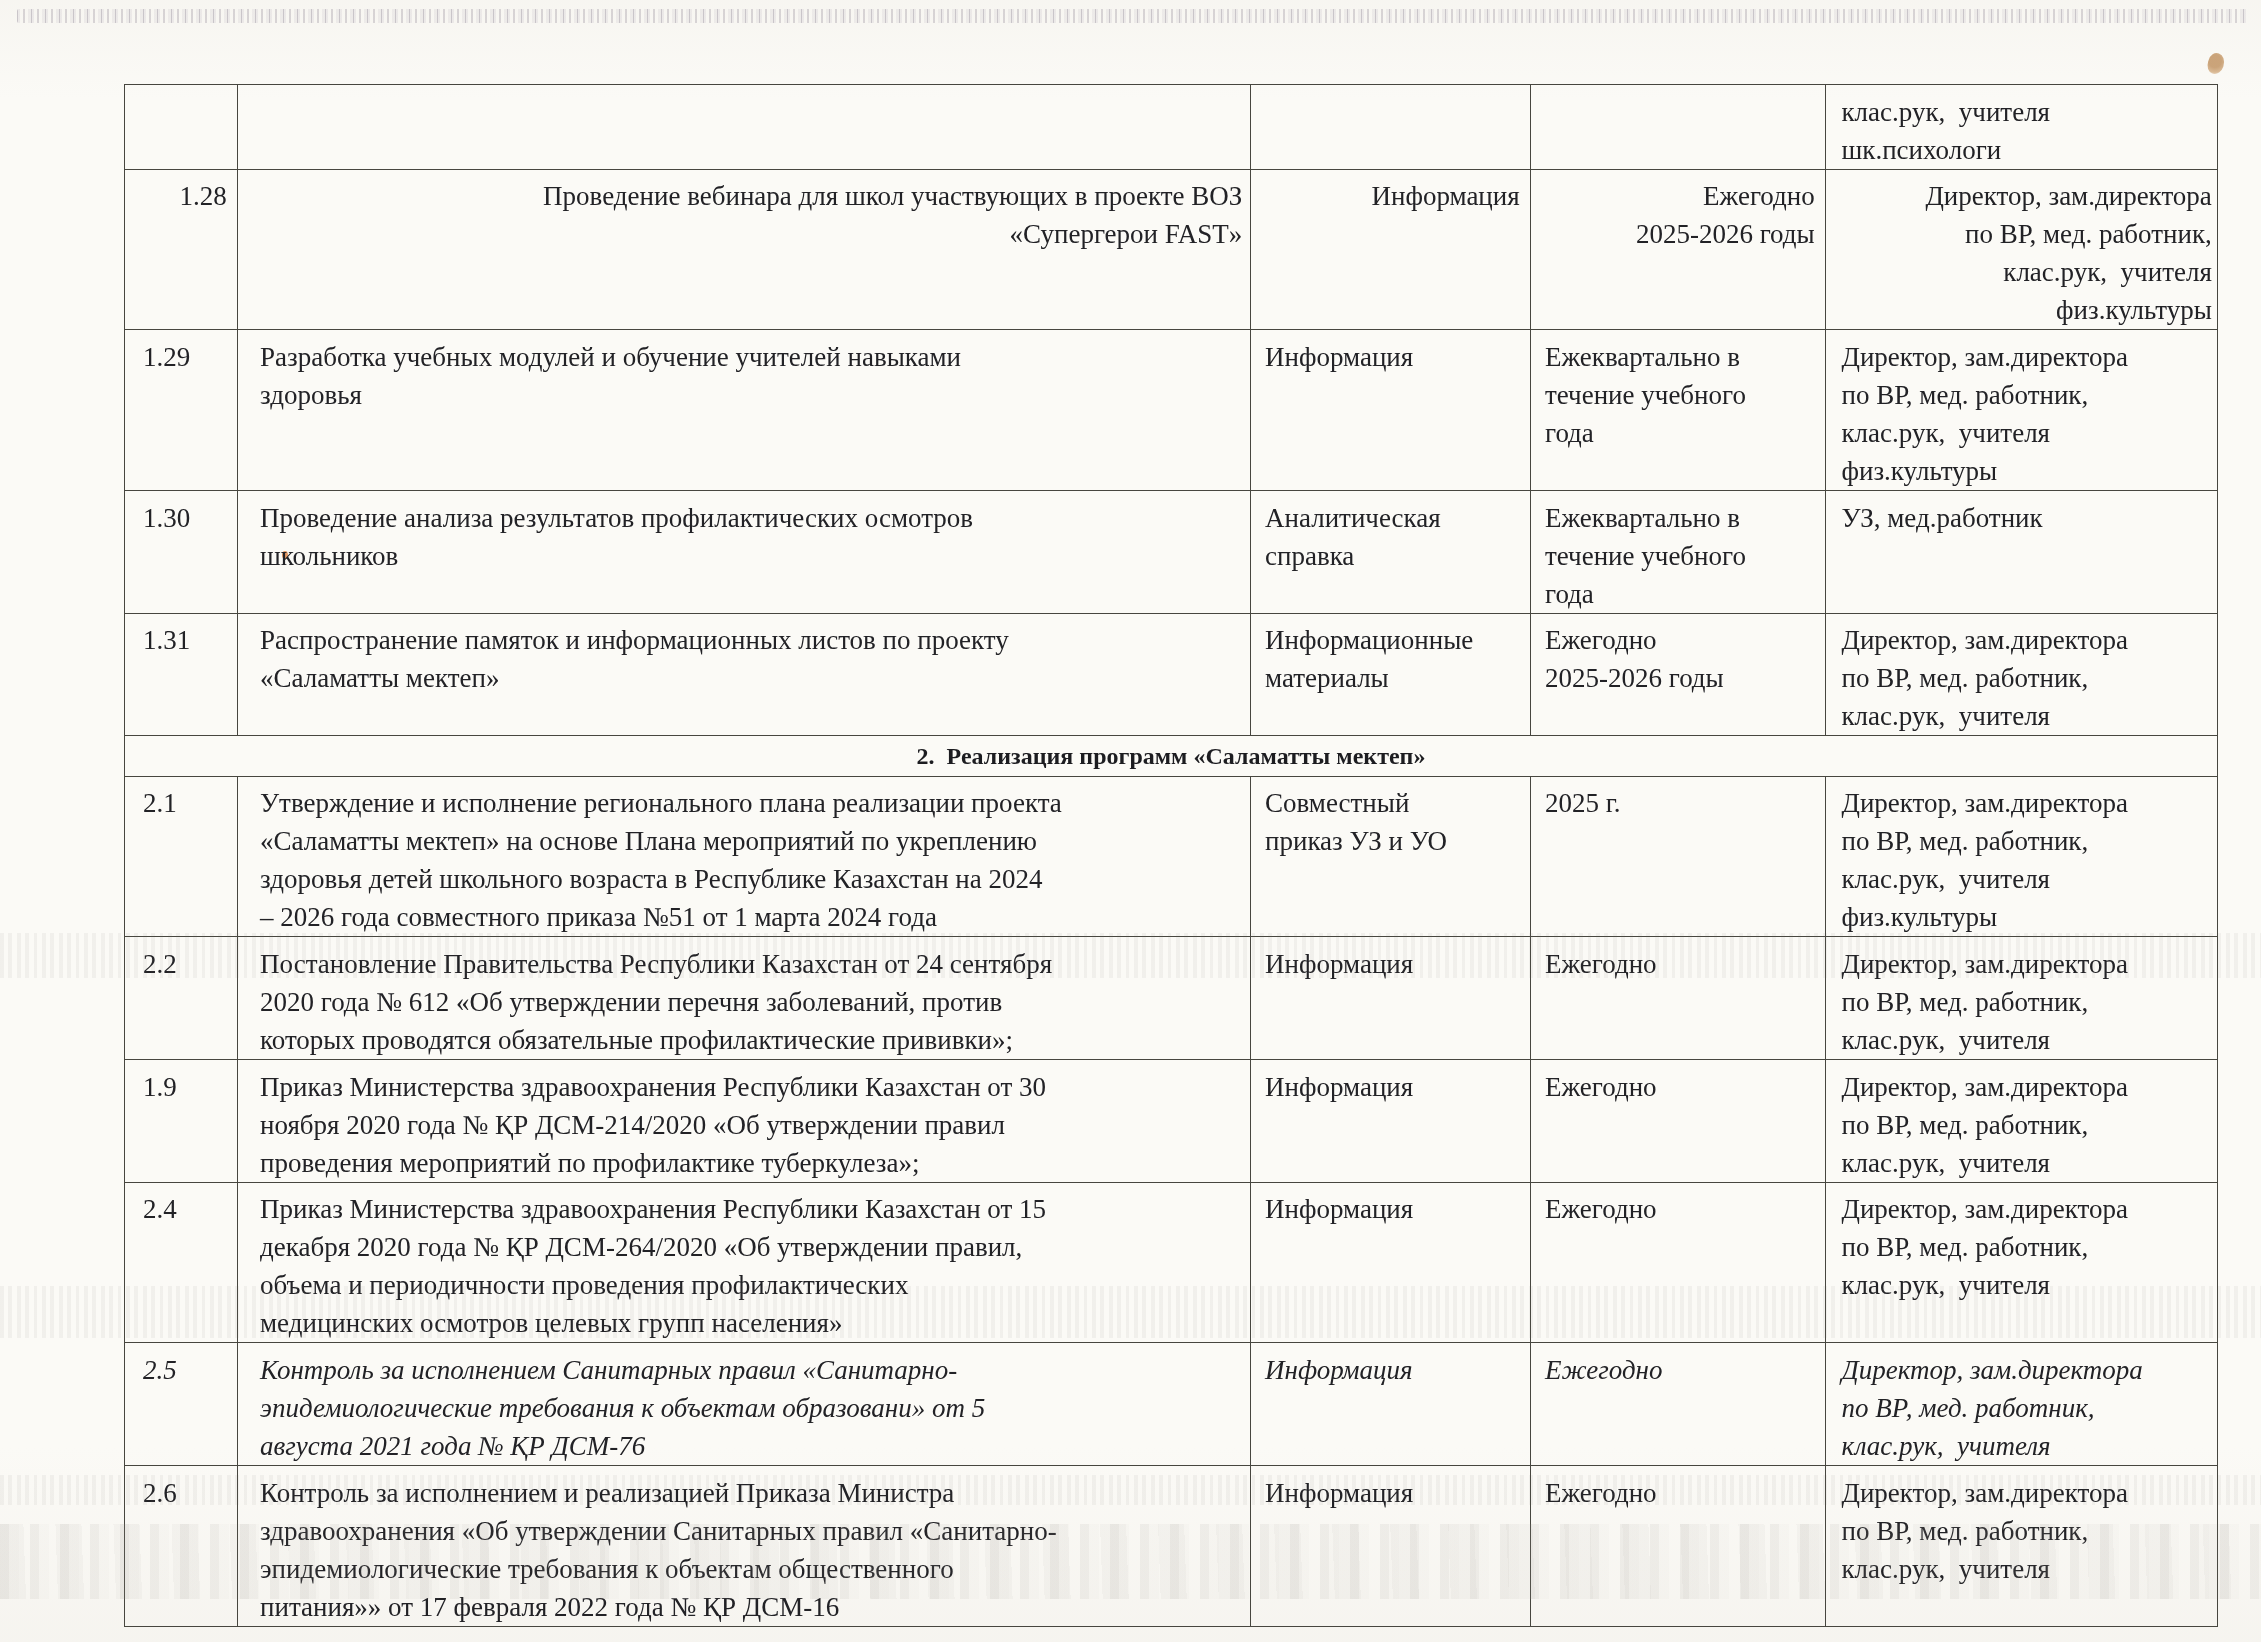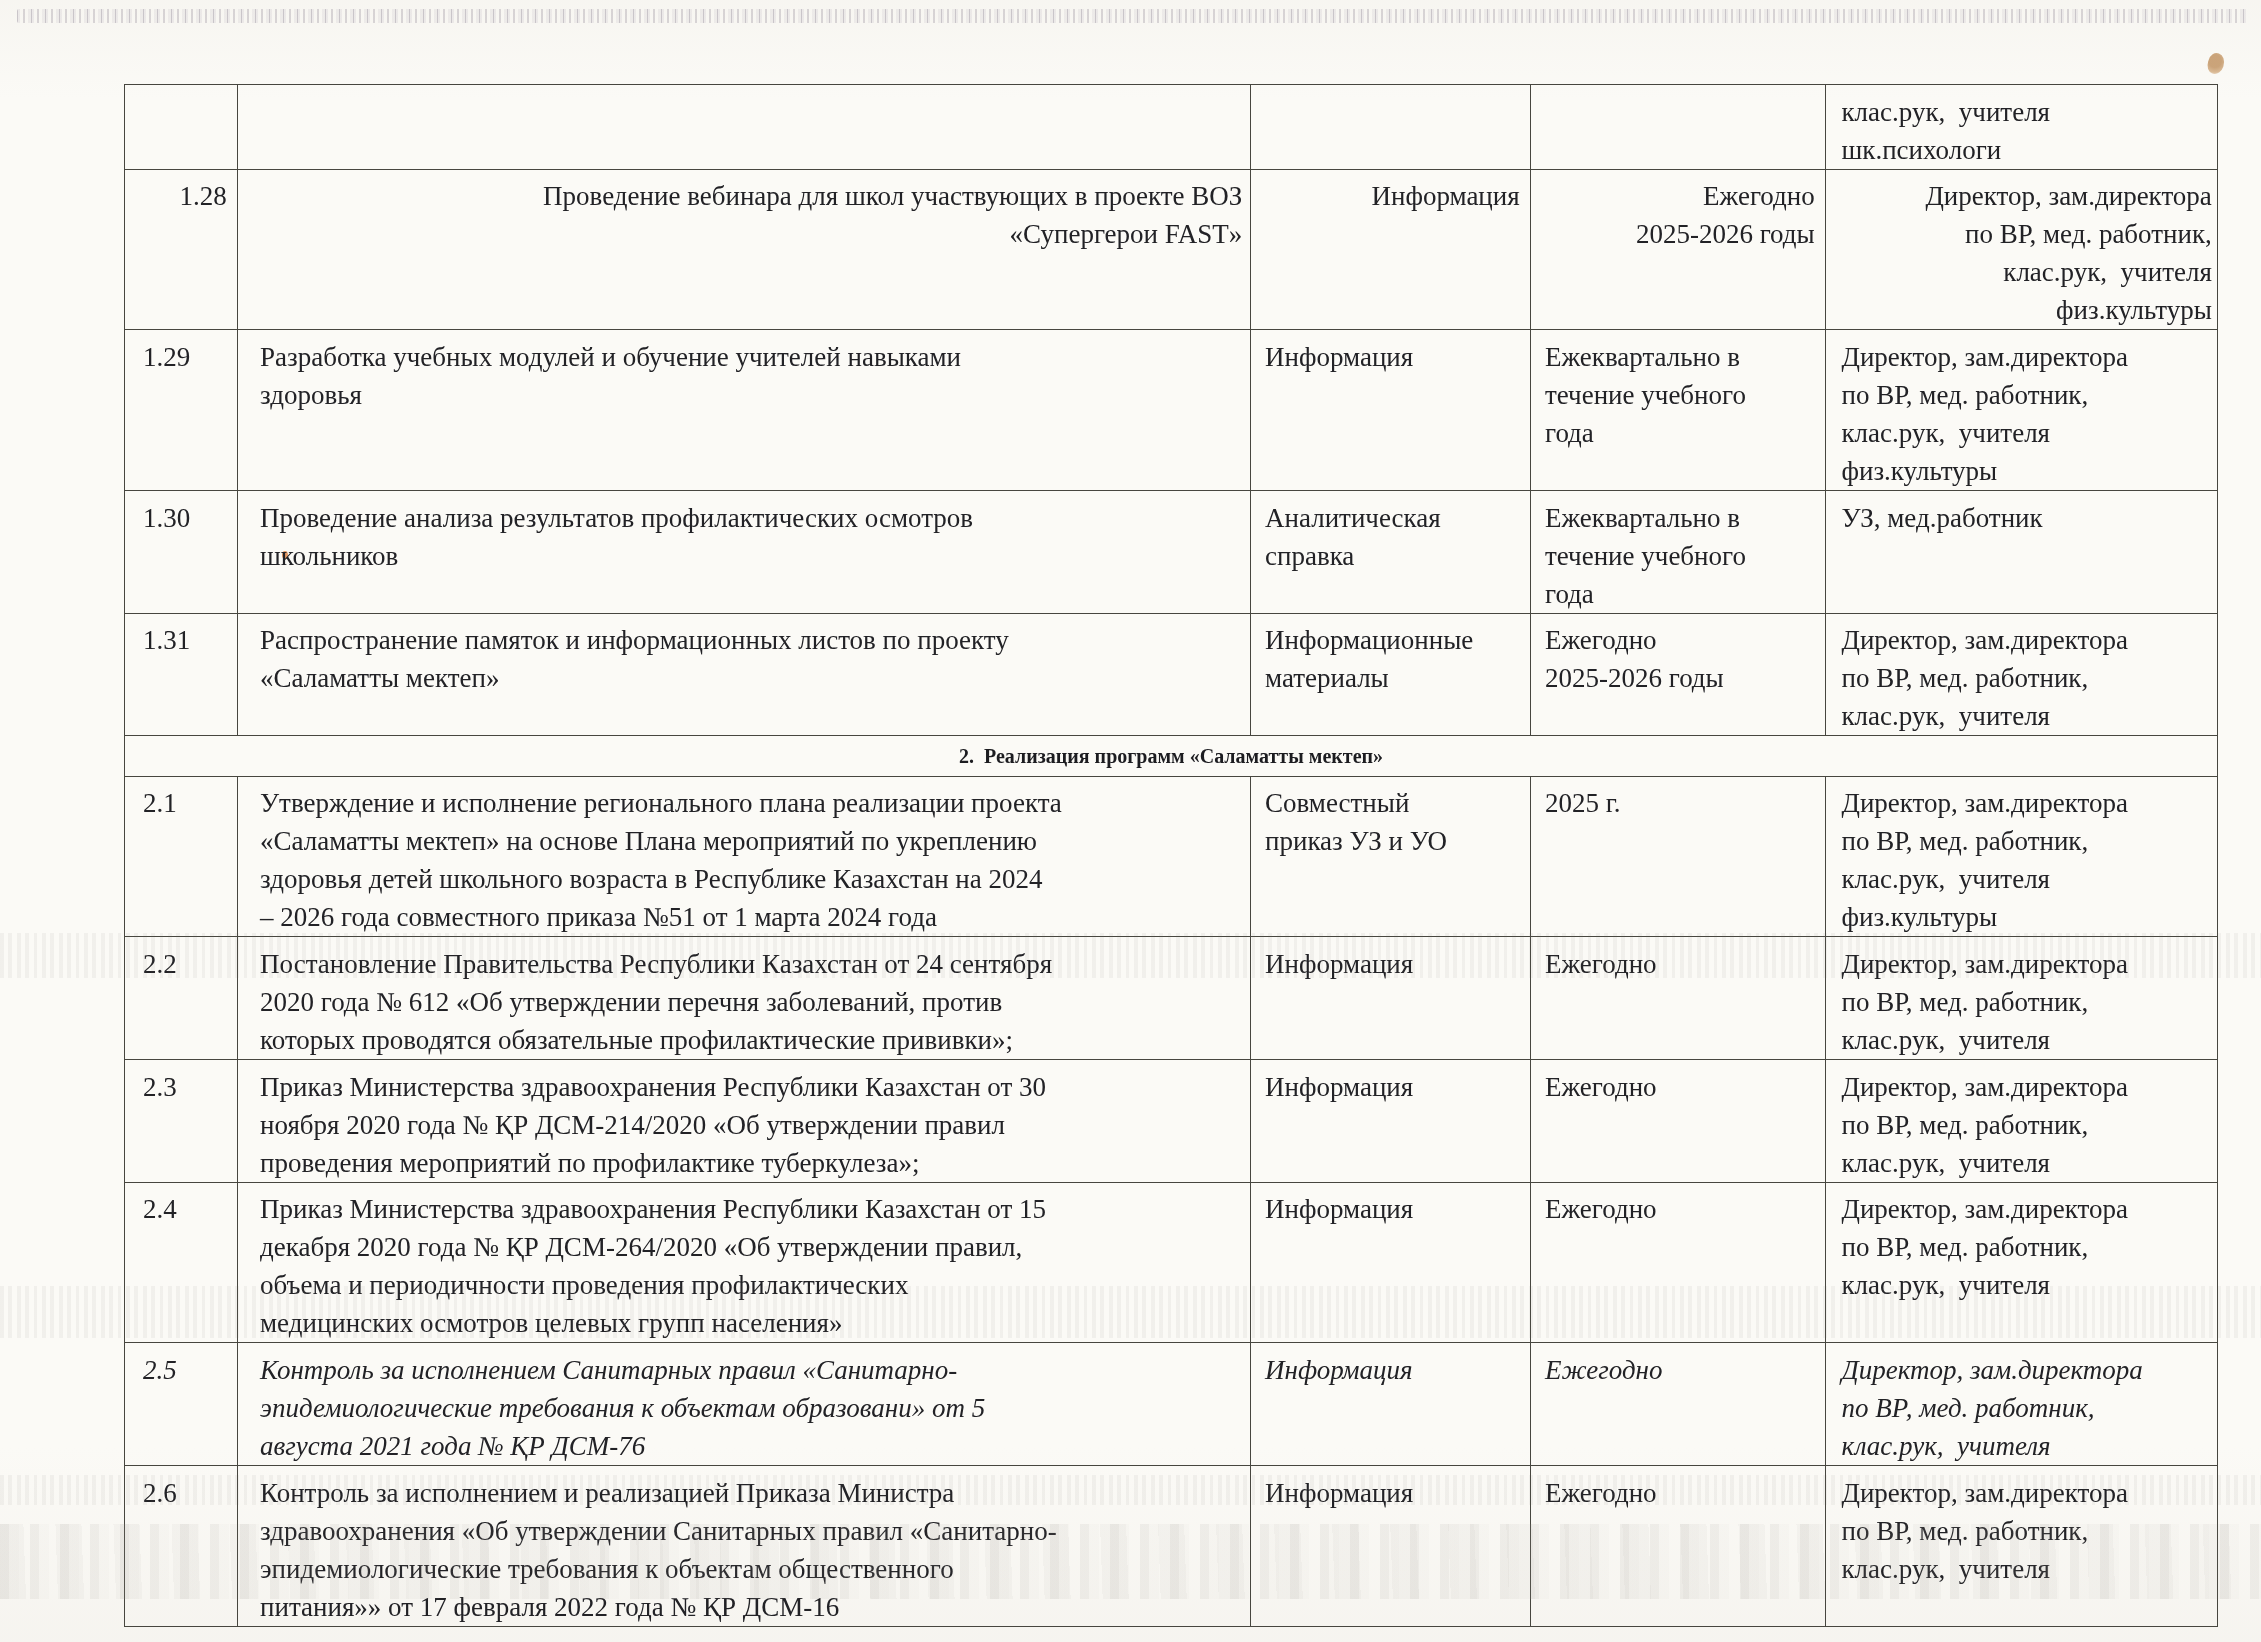--- a/index.html
+++ b/index.html
@@ -66,21 +66,21 @@
   tr.r4 td{height:114px;}
   tr.rsec td{height:38px;}
   tr.r5 td{height:152px;}
   tr.r6 td{height:109px;}
   tr.r7 td{height:113px;}
   tr.r8 td{height:151px;}
   tr.r9 td{height:111px;font-style:italic;}
   tr.r10 td{height:147px;}
   td.section-cell{
     font-weight:bold;text-align:center;white-space:normal;
-    padding:1.3px 0 0 0;font-size:20px;line-height:36px;color:#1c1c20;
+    padding:1.3px 0 0 0;font-size:24px;line-height:36px;color:#1c1c20;
   }
 </style>
 </head>
 <body>
 
 <div class="page">
   <div class="scan-noise-top"></div>
   <div class="scan-mark-corner"></div>
   <div class="scan-dot"></div>
 
@@ -180,21 +180,21 @@
 2020 года № 612 «Об утверждении перечня заболеваний, против
 которых проводятся обязательные профилактические прививки»;</td>
       <td class="c-form">Информация</td>
       <td class="c-time">Ежегодно</td>
       <td class="c-resp">Директор, зам.директора
 по ВР, мед. работник,
 клас.рук,&nbsp; учителя</td>
     </tr>
 
     <tr class="r7">
-      <td class="c-num">2.3</td>
+      <td class="c-num">1.9</td>
       <td class="c-act">Приказ Министерства здравоохранения Республики Казахстан от 30
 ноября 2020 года № ҚР ДСМ-214/2020 «Об утверждении правил
 проведения мероприятий по профилактике туберкулеза»;</td>
       <td class="c-form">Информация</td>
       <td class="c-time">Ежегодно</td>
       <td class="c-resp">Директор, зам.директора
 по ВР, мед. работник,
 клас.рук,&nbsp; учителя</td>
     </tr>
 

